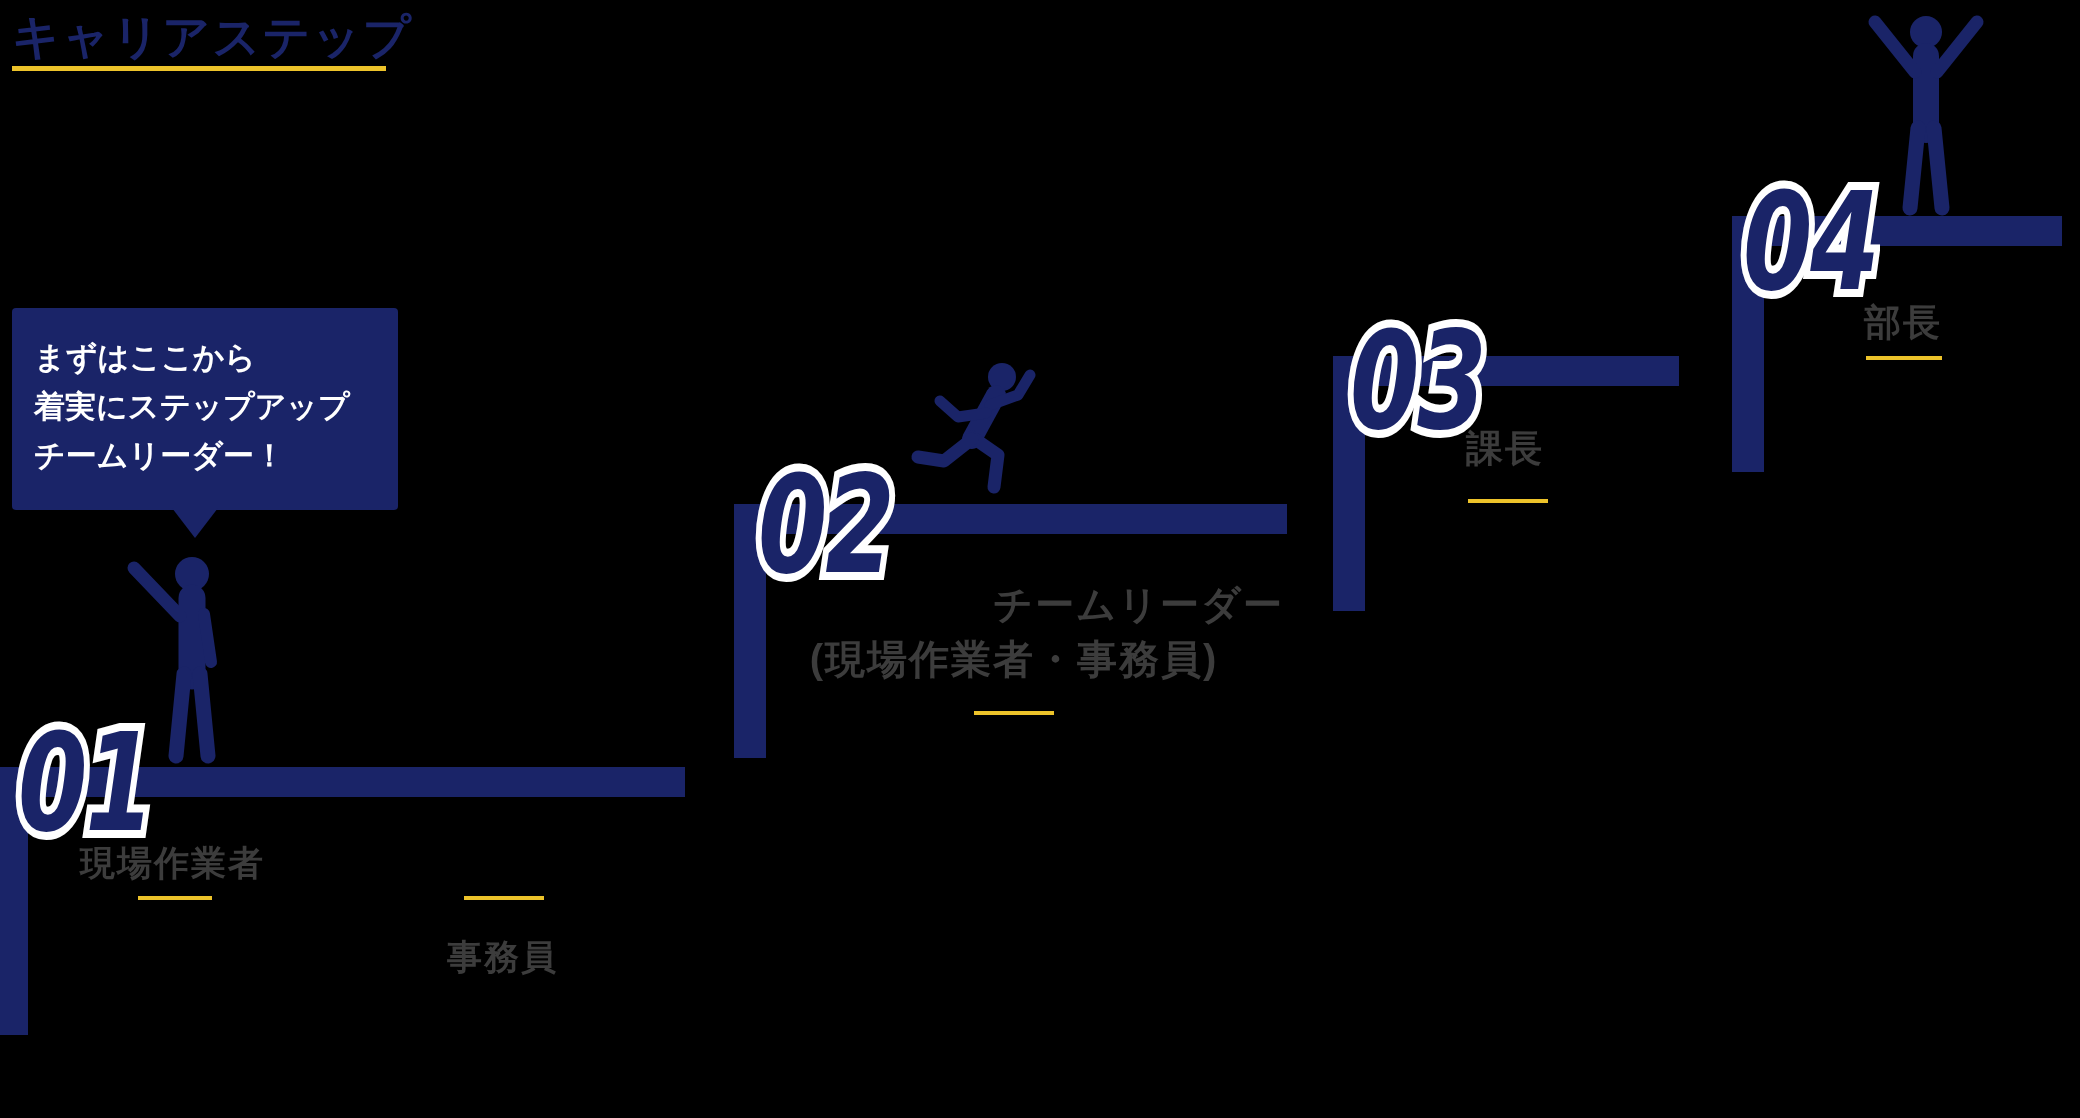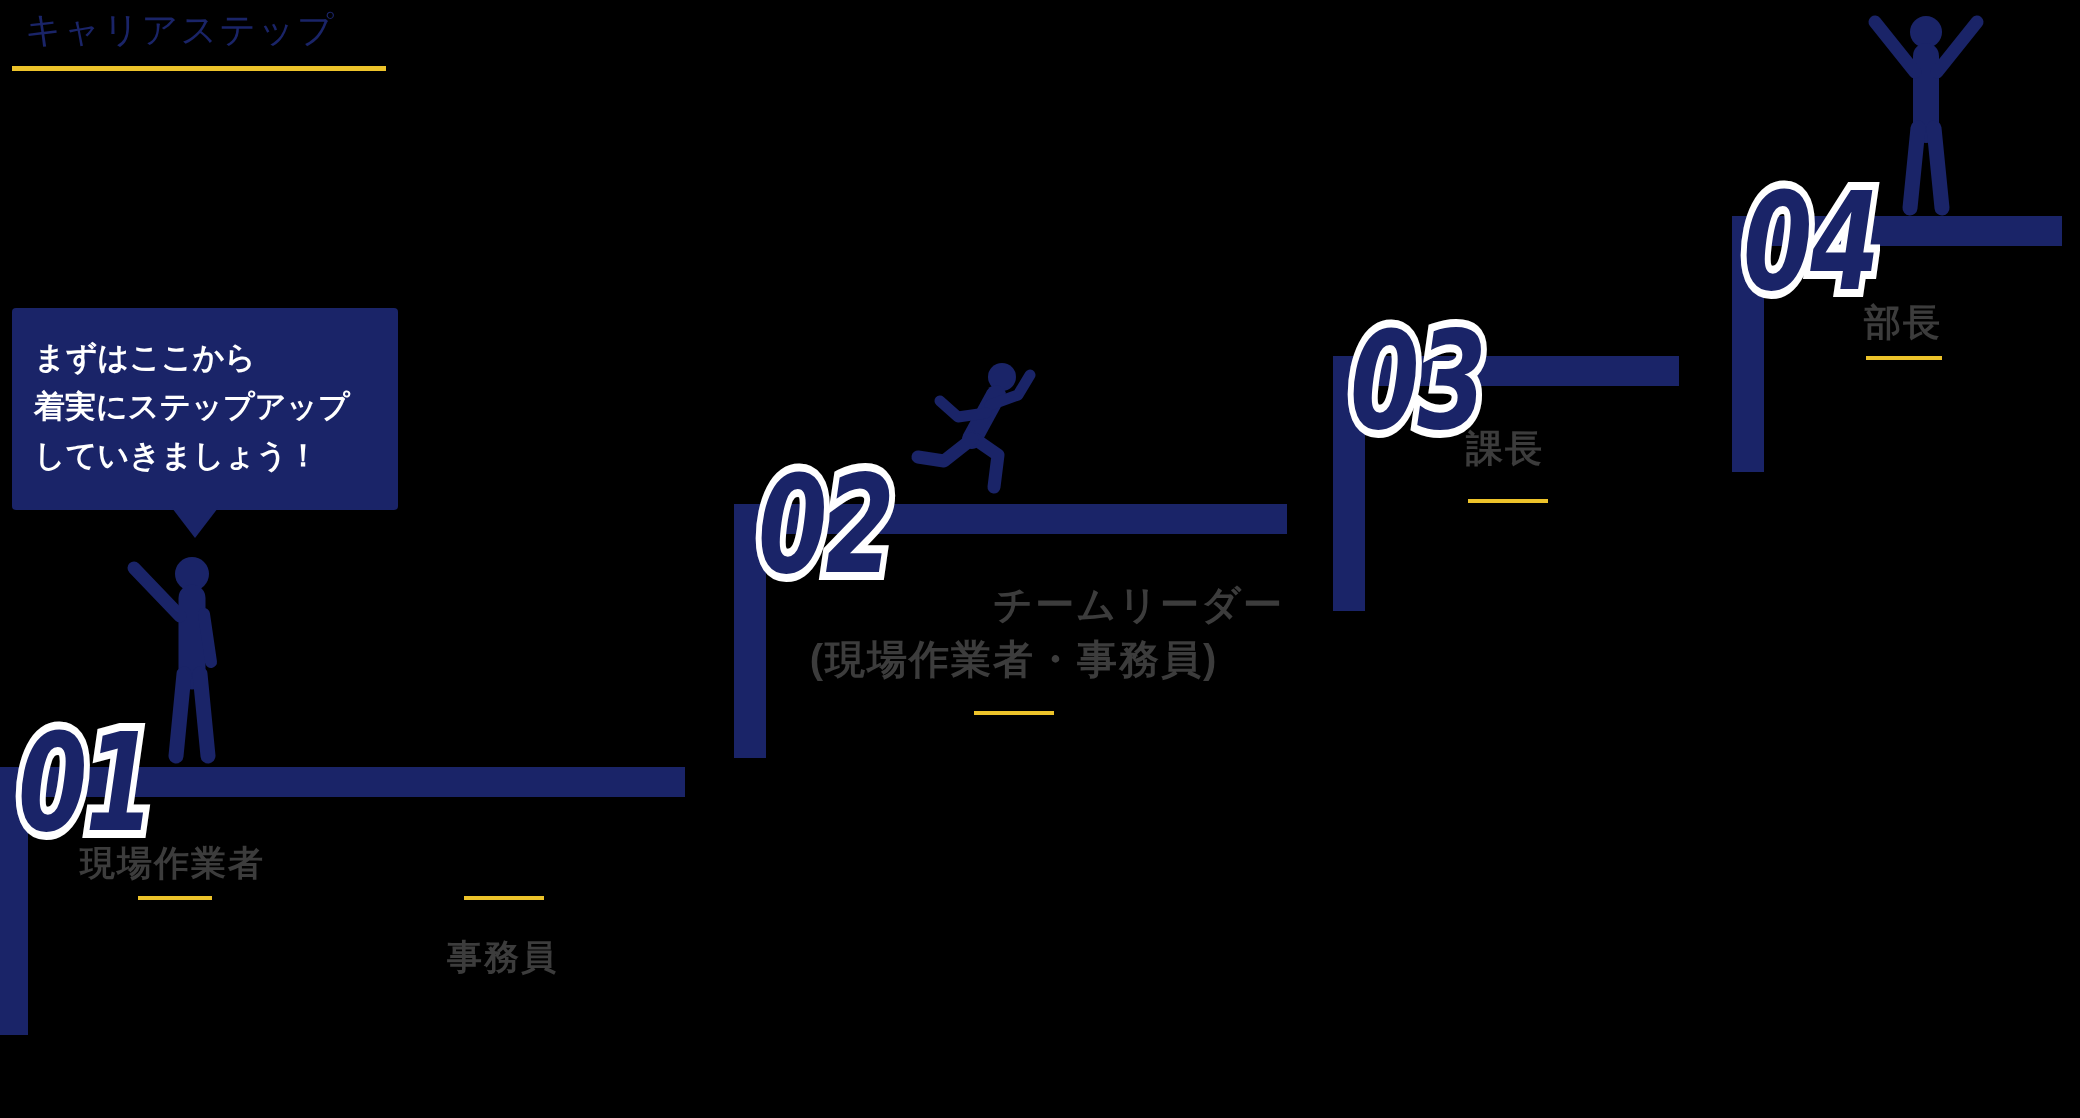--- a/index.html
+++ b/index.html
@@ -5,22 +5,22 @@
   * { margin:0; padding:0; box-sizing:border-box; }
   html,body { background:#000; }
   #canvas {
     position:relative; width:2080px; height:1118px; overflow:hidden;
     background:var(--background,#000);
     font-family:"Liberation Sans",sans-serif;
     --navy:#1a2468; --yellow:#edc32a; --label-gray:#3c3c3c; --bubble-text:#fff;
   }
 
   
-  .title { position:absolute; left:12px; top:6px; font-size:36px; font-weight:normal;
-           color:var(--navy); letter-spacing:2px;margin-left:13px; }
+  .title { position:absolute; left:12px; top:6px; font-size:47px; font-weight:bold;
+           color:var(--navy); letter-spacing:2px; }
   .title-underline { position:absolute; left:12px; top:66px; width:374px; height:5px;
            background:var(--yellow); }
 
   
   .bubble { position:absolute; left:12px; top:308px; width:386px; height:202px;
             background:var(--navy); border-radius:4px; color:var(--bubble-text);
             font-size:31px; font-weight:bold; line-height:1.58; padding:26px 22px; }
   .bubble-tail { position:absolute; left:172px; top:508px; width:0; height:0;
             border-left:23px solid transparent; border-right:23px solid transparent;
             border-top:30px solid var(--navy); }
@@ -80,21 +80,21 @@
 <body>
 
 <div id="canvas" style="--navy: #1a2468; --yellow: #edc32a; --label-gray: #3c3c3c; --background: #000000; --bubble-text: #ffffff;">
 
   <h1 class="title">キャリアステップ</h1>
   <div class="title-underline"></div>
 
   <div class="bubble">
     <div>まずはここから</div>
     <div>着実にステップアップ</div>
-    <div>していきましょう！</div>
+    <div>チームリーダー！</div>
   </div>
   <div class="bubble-tail"></div>
 
   <div class="bar tread1"></div>
   <div class="bar riser1"></div>
   <div class="bar tread2"></div>
   <div class="bar riser2"></div>
   <div class="bar tread3"></div>
   <div class="bar riser3"></div>
   <div class="bar tread4"></div>

